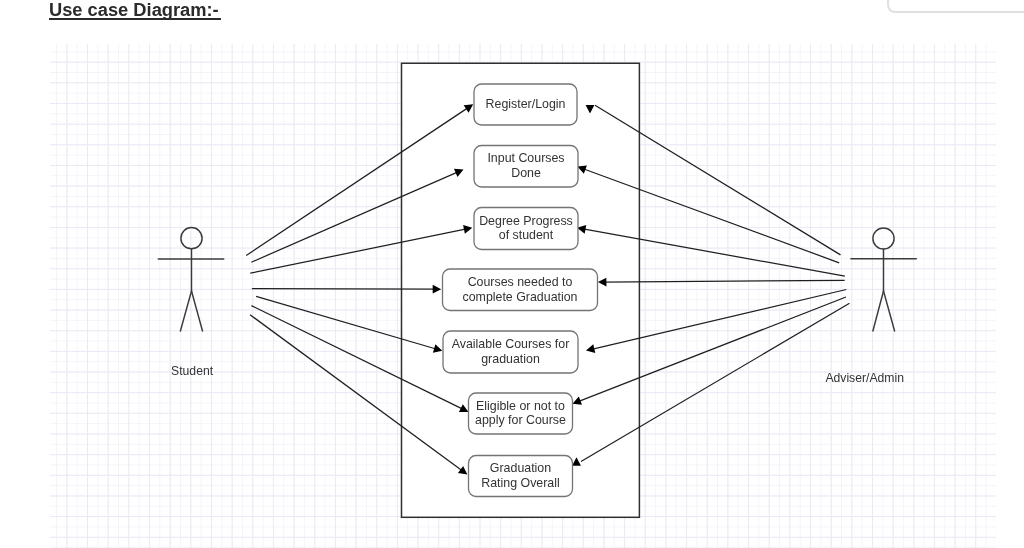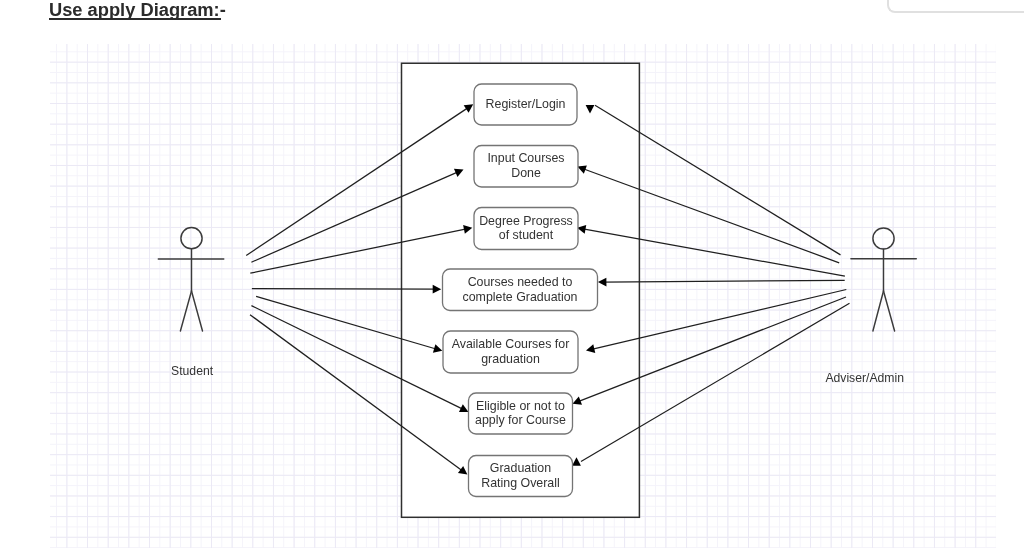--- a/index.html
+++ b/index.html
@@ -24,21 +24,21 @@
        border-right:none;border-top:none;box-sizing:border-box;}
   #diagram{position:absolute;left:0;top:0;width:1024px;height:548px;}
   .uc-text{font-family:"Liberation Sans",sans-serif;font-size:12.4px;fill:#333333;}
   .actor-label{font-family:"Liberation Sans",sans-serif;font-size:12.2px;fill:#333333;}
 </style>
 </head>
 <body>
 
 <div id="page">
 
-  <div id="title">Use apply Diagram:-</div>
+  <div id="title">Use case Diagram:-</div>
   <div id="title-underline"></div>
   <div id="grid"></div>
   <div id="corner-box"></div>
 
   <svg id="diagram" viewBox="0 0 1024 548" xmlns="http://www.w3.org/2000/svg">
     <g id="layer-boundary">
         <rect x="401.5" y="63.25" width="237.9" height="454.05" fill="#ffffff" stroke="#2f2f2f" stroke-width="1.5"></rect>
       </g>
     <g id="layer-arrows">
         <g>

